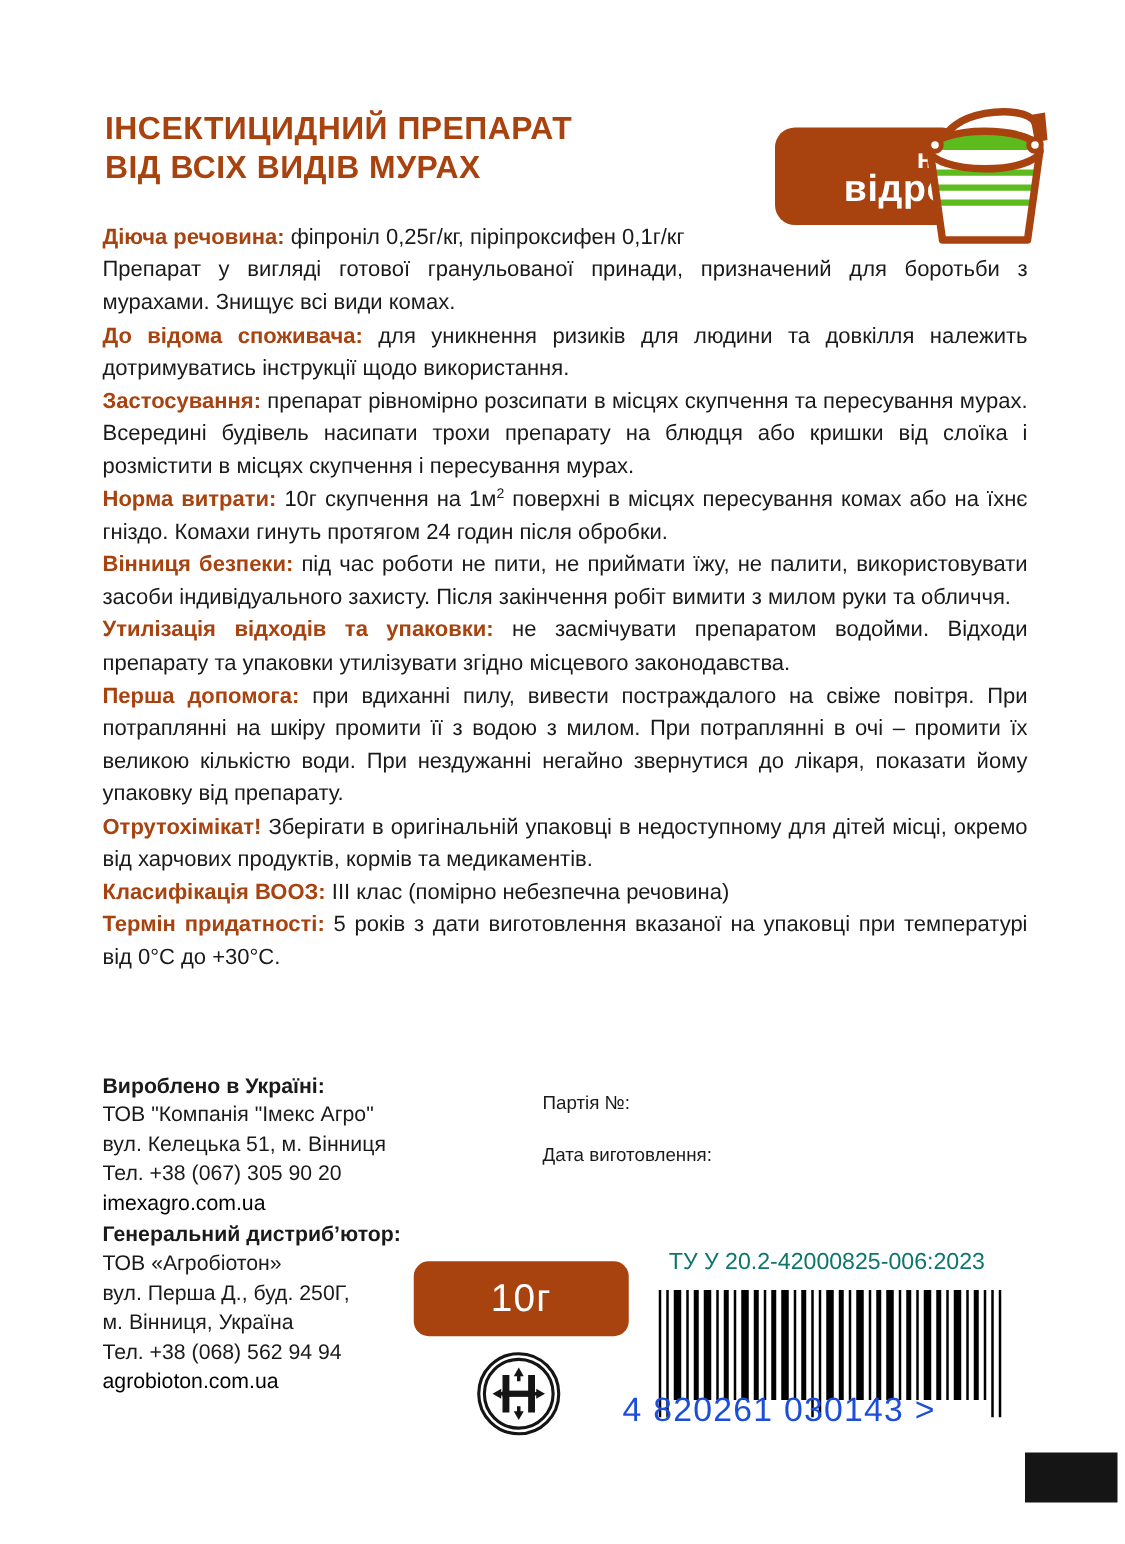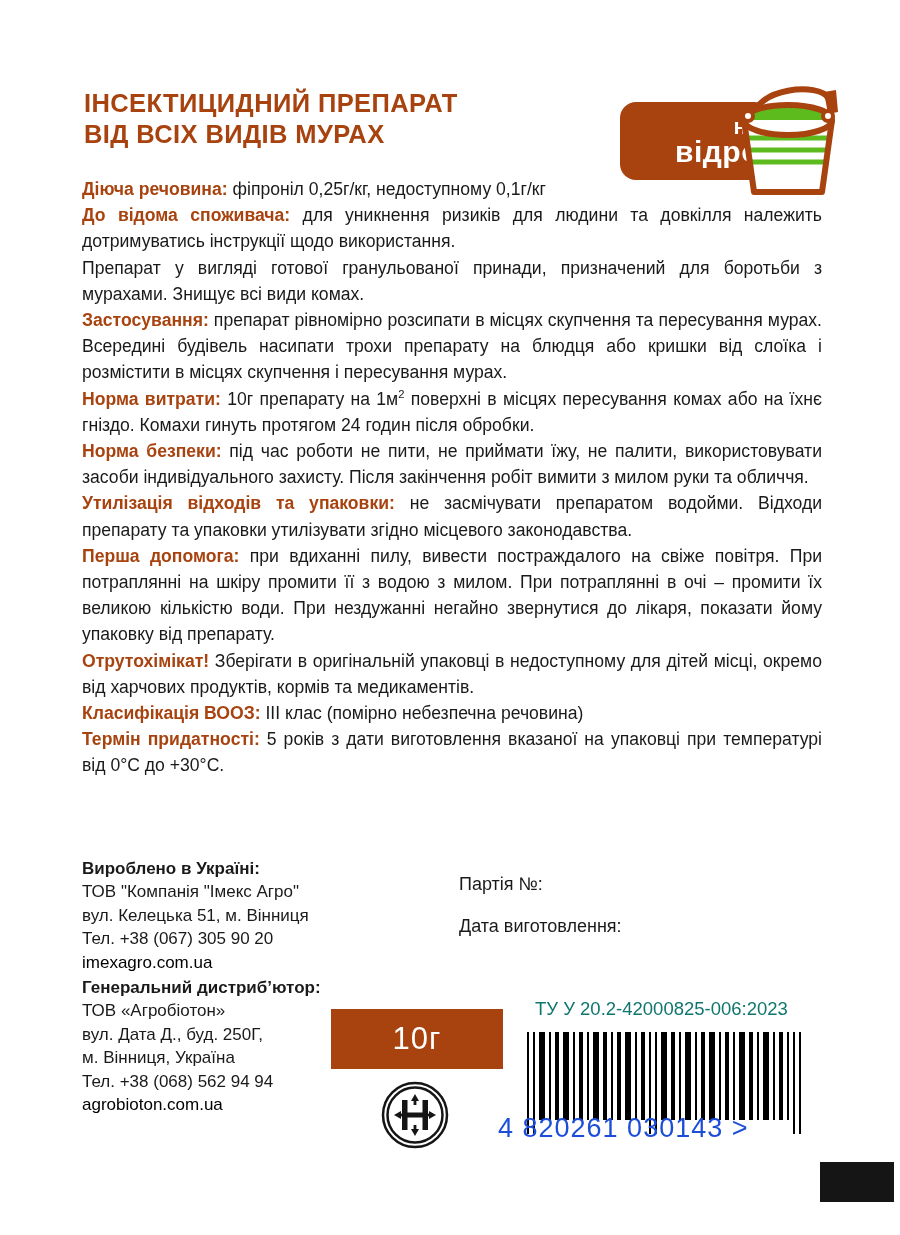--- a/index.html
+++ b/index.html
@@ -123,45 +123,44 @@
     font-weight: bold;
   }
   .company .c-web {
     color: #000000;
   }
   #producer { left: 82px; top: 857px; width: 300px; }
   #distributor { left: 82px; top: 976px; width: 300px; }
 
   .field-label {
     position: absolute;
-    font-size: 18px;
+    font-size: 15px;
     color: #1a1a1a;
     white-space: nowrap;
-    margin-left: 25px;
   }
   #batch-field { left: 434px; top: 874px; }
   #date-field { left: 434px; top: 916px; }
 
   #tu-code {
     position: absolute;
     left: 535px;
     top: 998px;
     font-size: 18.5px;
     color: #0f766e;
     white-space: nowrap;
   }
 
   .weight-badge {
     position: absolute;
     left: 331px;
     top: 1009px;
     width: 172px;
     height: 60px;
     background: #A8430F;
-    border-radius: 0;
+    border-radius: 12px;
     display: flex;
     align-items: center;
     justify-content: center;
   }
   .weight-badge span {
     color: #ffffff;
     font-size: 31px;
     font-weight: 300;
     letter-spacing: 1px;
   }
@@ -232,45 +231,45 @@
 
       <path d="M20 48 L30 120 L98 120 L108 48" fill="none" stroke="#A8430F" stroke-width="6" stroke-linejoin="round"></path>
       <ellipse cx="64" cy="48" rx="44" ry="15" fill="none" stroke="#A8430F" stroke-width="6"></ellipse>
 
       <circle cx="24" cy="44" r="5" fill="#ffffff" stroke="#A8430F" stroke-width="4"></circle>
       <circle cx="104" cy="44" r="5" fill="#ffffff" stroke="#A8430F" stroke-width="4"></circle>
     </svg>
   </div>
 
   <div class="body-text">
-    <p><span class="lead">Діюча речовина:</span><span> фіпроніл 0,25г/кг, недоступному 0,1г/кг</span></p>
+    <p><span class="lead">Діюча речовина:</span><span> фіпроніл 0,25г/кг, піріпроксифен 0,1г/кг</span></p>
+    <p><span>Препарат у вигляді готової гранульованої принади, призначений для боротьби з мурахами. Знищує всі види комах.</span></p>
     <p><span class="lead">До відома споживача:</span><span> для уникнення ризиків для людини та довкілля належить дотримуватись інструкції щодо використання.</span></p>
-    <p><span>Препарат у вигляді готової гранульованої принади, призначений для боротьби з мурахами. Знищує всі види комах.</span></p>
     <p><span class="lead">Застосування:</span><span> препарат рівномірно розсипати в місцях скупчення та пересування мурах. Всередині будівель насипати трохи препарату на блюдця або кришки від слоїка і розмістити в місцях скупчення і пересування мурах.</span></p>
-    <p><span class="lead">Норма витрати:</span><span> 10г препарату на 1м</span><span class="sup">2</span><span> поверхні в місцях пересування комах або на їхнє гніздо. Комахи гинуть протягом 24 годин після обробки.</span></p>
-    <p><span class="lead">Норма безпеки:</span><span> під час роботи не пити, не приймати їжу, не палити, використовувати засоби індивідуального захисту. Після закінчення робіт вимити з милом руки та обличчя.</span></p>
+    <p><span class="lead">Норма витрати:</span><span> 10г скупчення на 1м</span><span class="sup">2</span><span> поверхні в місцях пересування комах або на їхнє гніздо. Комахи гинуть протягом 24 годин після обробки.</span></p>
+    <p><span class="lead">Вінниця безпеки:</span><span> під час роботи не пити, не приймати їжу, не палити, використовувати засоби індивідуального захисту. Після закінчення робіт вимити з милом руки та обличчя.</span></p>
     <p><span class="lead">Утилізація відходів та упаковки:</span><span> не засмічувати препаратом водойми. Відходи препарату та упаковки утилізувати згідно місцевого законодавства.</span></p>
     <p><span class="lead">Перша допомога:</span><span> при вдиханні пилу, вивести постраждалого на свіже повітря. При потраплянні на шкіру промити її з водою з милом. При потраплянні в очі – промити їх великою кількістю води. При нездужанні негайно звернутися до лікаря, показати йому упаковку від препарату.</span></p>
     <p><span class="lead">Отрутохімікат!</span><span> Зберігати в оригінальній упаковці в недоступному для дітей місці, окремо від харчових продуктів, кормів та медикаментів.</span></p>
     <p><span class="lead">Класифікація ВООЗ:</span><span> III клас (помірно небезпечна речовина)</span></p>
     <p><span class="lead">Термін придатності:</span><span> 5 років з дати виготовлення вказаної на упаковці при температурі від 0°С до +30°С.</span></p>
   </div>
 
   <div class="company" id="producer">
     <div class="c-head">Вироблено в Україні:</div>
     <div>ТОВ "Компанія "Імекс Агро"</div>
     <div>вул. Келецька 51, м. Вінниця</div>
     <div>Тел. +38 (067) 305 90 20</div>
     <div class="c-web">imexagro.com.ua</div>
   </div>
 
   <div class="company" id="distributor">
     <div class="c-head">Генеральний дистриб’ютор:</div>
     <div>ТОВ «Агробіотон»</div>
-    <div>вул. Дата Д., буд. 250Г,</div>
+    <div>вул. Перша Д., буд. 250Г,</div>
     <div>м. Вінниця, Україна</div>
     <div>Тел. +38 (068) 562 94 94</div>
     <div class="c-web">agrobioton.com.ua</div>
   </div>
 
   <div class="field-label" id="batch-field">Партія №:</div>
   <div class="field-label" id="date-field">Дата виготовлення:</div>
 
   <div id="tu-code">ТУ У 20.2-42000825-006:2023</div>
 

